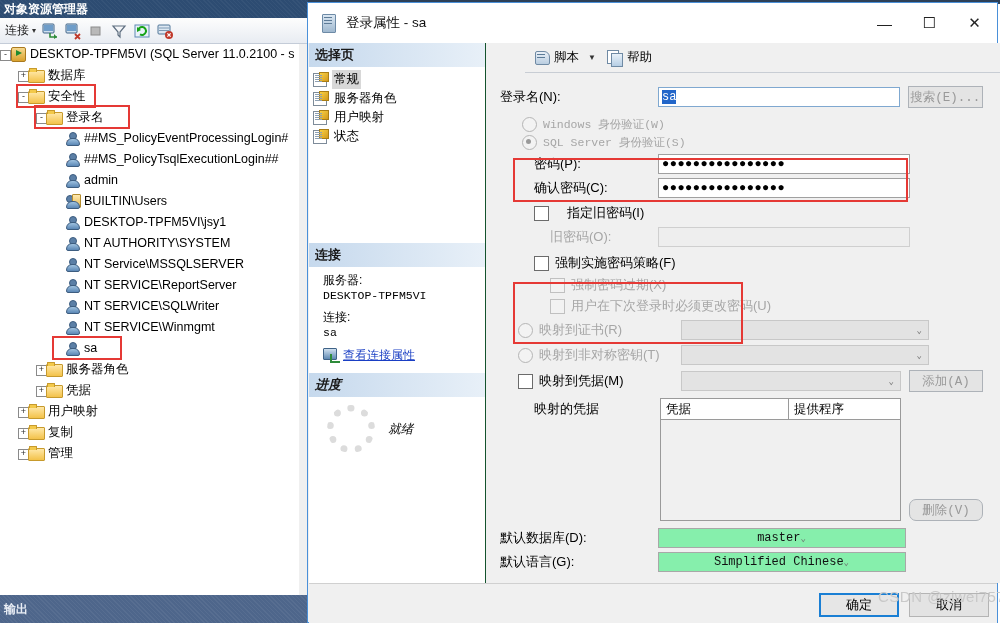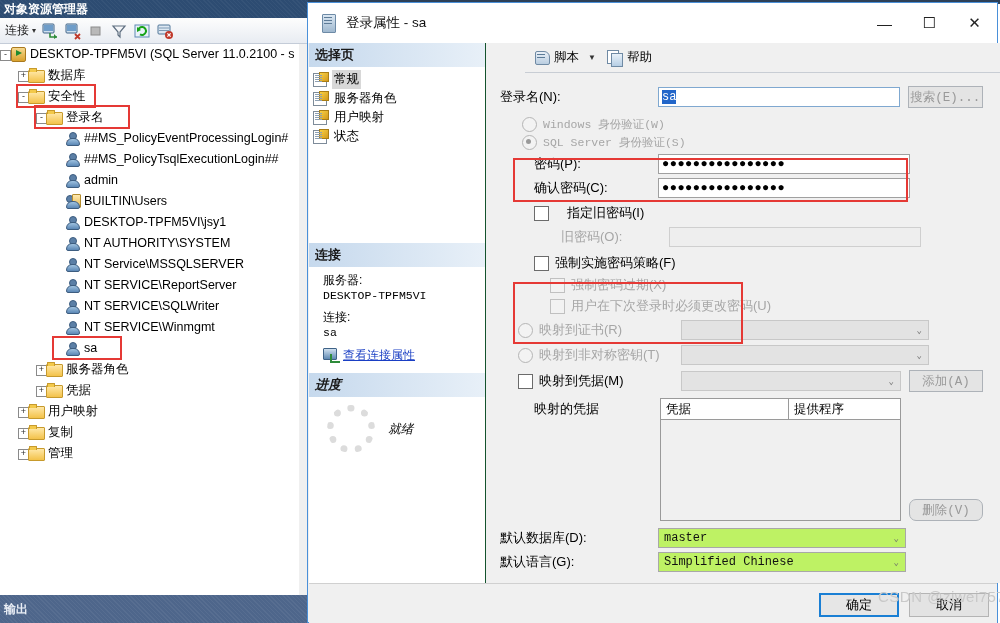--- a/index.html
+++ b/index.html
@@ -187,21 +187,21 @@
   .radio{width:13px;height:13px;border-radius:50%;border:1px solid #b5b5b5;background:#f3f3f3;
     flex:none;margin-right:6px;position:relative;}
   .radio.on:after{content:"";position:absolute;left:3px;top:3px;width:5px;height:5px;border-radius:50%;
     background:#9a9a9a;}
   .cbx{width:13px;height:13px;border:1px solid #6b6b6b;background:#fff;flex:none;margin-right:6px;}
   .cbx.dis{border-color:#c0c0c0;background:#f2f2f2;}
   .dis-text{color:#a6a6a6;}
   .combo{height:20px;border:1px solid #c8c8c8;background:#e3e3e3;display:flex;align-items:center;
     justify-content:space-between;box-sizing:border-box;padding:0 2px 0 5px;
     font-family:"Liberation Mono","DejaVu Sans Mono",monospace;font-size:12px;color:#a0a0a0;}
-  .combo.enabled{background:#bef264;border:1px solid #a8a8a8;color:#111;}
+  .combo.enabled{background:#86efac;border:1px solid #a8a8a8;color:#111;justify-content:center;}
   .combo .cv{white-space:nowrap;overflow:hidden;}
   .chev{font-size:9px;color:#6b6b6b;padding-right:4px;}
   .cred-table{border:1px solid #9a9a9a;background:#f0f0f0;box-sizing:border-box;}
   .cred-head{display:flex;height:20px;background:#fff;border-bottom:1px solid #9a9a9a;}
   .cred-head div{font-size:12.5px;line-height:20px;padding-left:5px;box-sizing:border-box;}
   .cred-head .c1{width:128px;border-right:1px solid #9a9a9a;}
 
   #dlg-footer{position:absolute;left:1px;top:580px;width:688px;height:40px;background:#f0f0f0;
     border-top:1px solid #d0d0d0;}
   #btn-ok{position:absolute;left:510px;top:9px;width:80px;height:24px;
@@ -416,21 +416,21 @@
           <span class="lbl-ch" style="width:124px;flex:none;">确认密码(C):</span>
           <span class="txt gray" style="width:252px;letter-spacing:.5px;">●●●●●●●●●●●●●●●●</span>
         </div>
 
         <div class="row" style="margin:0 0 5px 34px;gap:12px;">
           <span class="cbx"></span>
           <span class="lbl-ch">指定旧密码(I)</span>
         </div>
 
         <div class="row" style="margin:0 0 7px 50px;">
-          <span class="lbl-ch dis-text" style="width:108px;flex:none;margin-left:11px;">旧密码(O):</span>
+          <span class="lbl-ch dis-text" style="width:108px;flex:none;">旧密码(O):</span>
           <span class="txt dis" style="width:252px;"></span>
         </div>
 
         <div class="row" style="margin:0 0 4px 34px;">
           <span class="cbx"></span>
           <span class="lbl-ch">强制实施密码策略(F)</span>
         </div>
         <div class="row" style="margin:0 0 3px 50px;">
           <span class="cbx dis"></span>
           <span class="lbl-ch dis-text">强制密码过期(X)</span>

